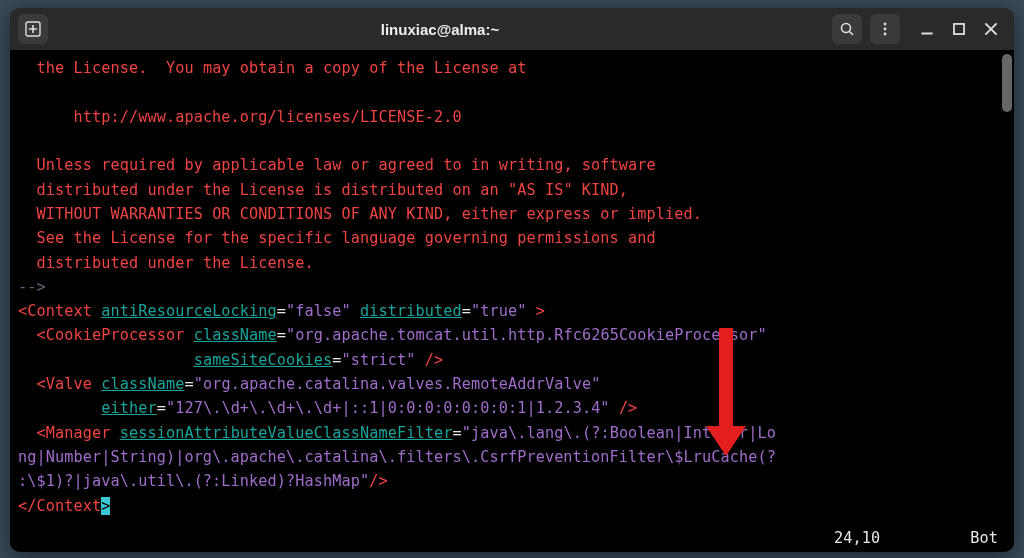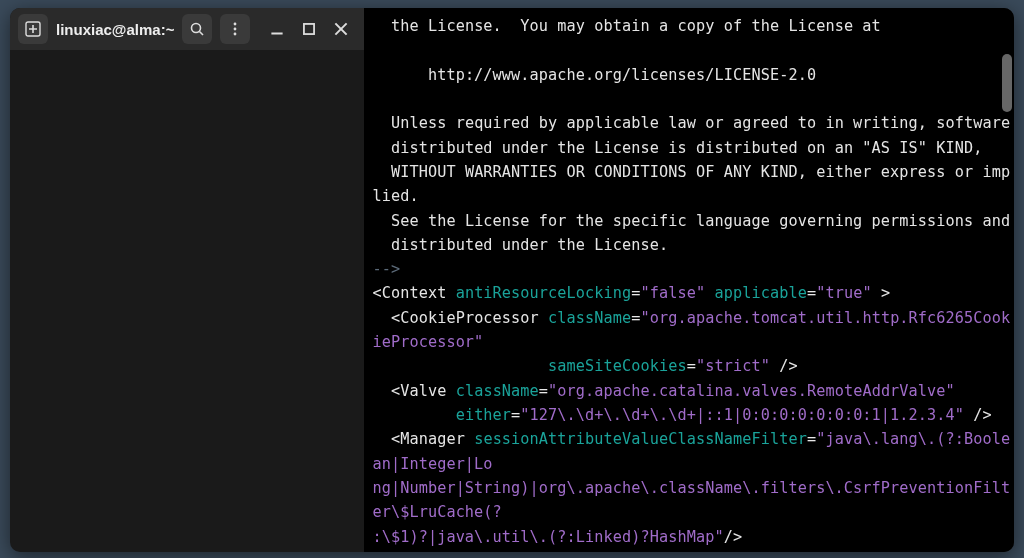--- a/index.html
+++ b/index.html
@@ -5,21 +5,21 @@
   * { margin: 0; padding: 0; box-sizing: border-box; }
   html, body { width: 1024px; height: 558px; overflow: hidden; font-family: sans-serif; background: #3a4a5a; }
   .window {
     position: absolute;
     left: 10px; top: 8px; width: 1004px; height: 544px;
     background: #1a1a1a;
     border-radius: 10px;
     box-shadow: 0 4px 20px rgba(0,0,0,0.5);
     overflow: hidden;
     display: flex;
-    flex-direction: row;
+    flex-direction: column;
   }
   .titlebar {
     height: 42px;
     background: #2a2a2a;
     display: flex;
     align-items: center;
     padding: 0 8px;
     gap: 8px;
   }
   .tb-btn {
@@ -46,22 +46,22 @@
     font-family: "DejaVu Sans Mono", "Liberation Mono", monospace;
     font-size: 15.2px;
     line-height: 1.6;
     padding: 6px 0 6px 8px;
     position: relative;
     color: #eee;
     overflow: hidden;
     letter-spacing: 0.1px;
   }
   .terminal pre { white-space: pre-wrap; word-break: break-all; font-family: inherit; }
-  .cyan { color: #e5e5e5; }
-  .teal { color: #1aa39a; }
+  .cyan { color: #ef4444; }
+  .teal { color: #1aa39a; text-decoration: underline; }
   .violet { color: #a06cc9; }
   .grey { color: #5c6b7a; }
   .white { color: #e8e8e8; }
   .cursor-block { background: #3cc7d6; color:#000; }
   .arrow {
     position: absolute;
     left: 696px; top: 278px;
     width: 40px; height: 140px;
     pointer-events: none;
   }
@@ -135,31 +135,35 @@
 <pre><span class="cyan">  the License.  You may obtain a copy of the License at</span>
 
 <span class="cyan">      http://www.apache.org/licenses/LICENSE-2.0</span>
 
 <span class="cyan">  Unless required by applicable law or agreed to in writing, software</span>
 <span class="cyan">  distributed under the License is distributed on an "AS IS" KIND,</span>
 <span class="cyan">  WITHOUT WARRANTIES OR CONDITIONS OF ANY KIND, either express or implied.</span>
 <span class="cyan">  See the License for the specific language governing permissions and</span>
 <span class="cyan">  distributed under the License.</span>
 <span class="grey">--&gt;</span>
-<span class="cyan">&lt;Context</span> <span class="teal">antiResourceLocking</span><span class="white">=</span><span class="violet">"false"</span> <span class="teal">applicable</span><span class="white">=</span><span class="violet">"true"</span> <span class="cyan">&gt;</span>
+<span class="cyan">&lt;Context</span> <span class="teal">antiResourceLocking</span><span class="white">=</span><span class="violet">"false"</span> <span class="teal">distributed</span><span class="white">=</span><span class="violet">"true"</span> <span class="cyan">&gt;</span>
   <span class="cyan">&lt;CookieProcessor</span> <span class="teal">className</span><span class="white">=</span><span class="violet">"org.apache.tomcat.util.http.Rfc6265CookieProcessor"</span>
                    <span class="teal">sameSiteCookies</span><span class="white">=</span><span class="violet">"strict"</span> <span class="cyan">/&gt;</span>
   <span class="cyan">&lt;Valve</span> <span class="teal">className</span><span class="white">=</span><span class="violet">"org.apache.catalina.valves.RemoteAddrValve"</span>
          <span class="teal">either</span><span class="white">=</span><span class="violet">"127\.\d+\.\d+\.\d+|::1|0:0:0:0:0:0:0:1|1.2.3.4"</span> <span class="cyan">/&gt;</span>
   <span class="cyan">&lt;Manager</span> <span class="teal">sessionAttributeValueClassNameFilter</span><span class="white">=</span><span class="violet">"java\.lang\.(?:Boolean|Integer|Lo</span>
-<span class="violet">ng|Number|String)|org\.apache\.className\.filters\.CsrfPreventionFilter\$LruCache(?</span>
+<span class="violet">ng|Number|String)|org\.apache\.catalina\.filters\.CsrfPreventionFilter\$LruCache(?</span>
 <span class="violet">:\$1)?|java\.util\.(?:Linked)?HashMap"</span><span class="cyan">/&gt;</span>
 <span class="cyan">&lt;/Context</span><span class="cursor-block">&gt;</span></pre>
 
     <div class="arrow">
       <div class="shaft"></div>
       <div class="head"></div>
     </div>
 
+    <div class="statusbar">
+      <span>24,10</span>
+      <span>Bot</span>
+    </div>
   </div>
 
   <div class="scrollbar"></div>
 </div>
 
 </body></html>

